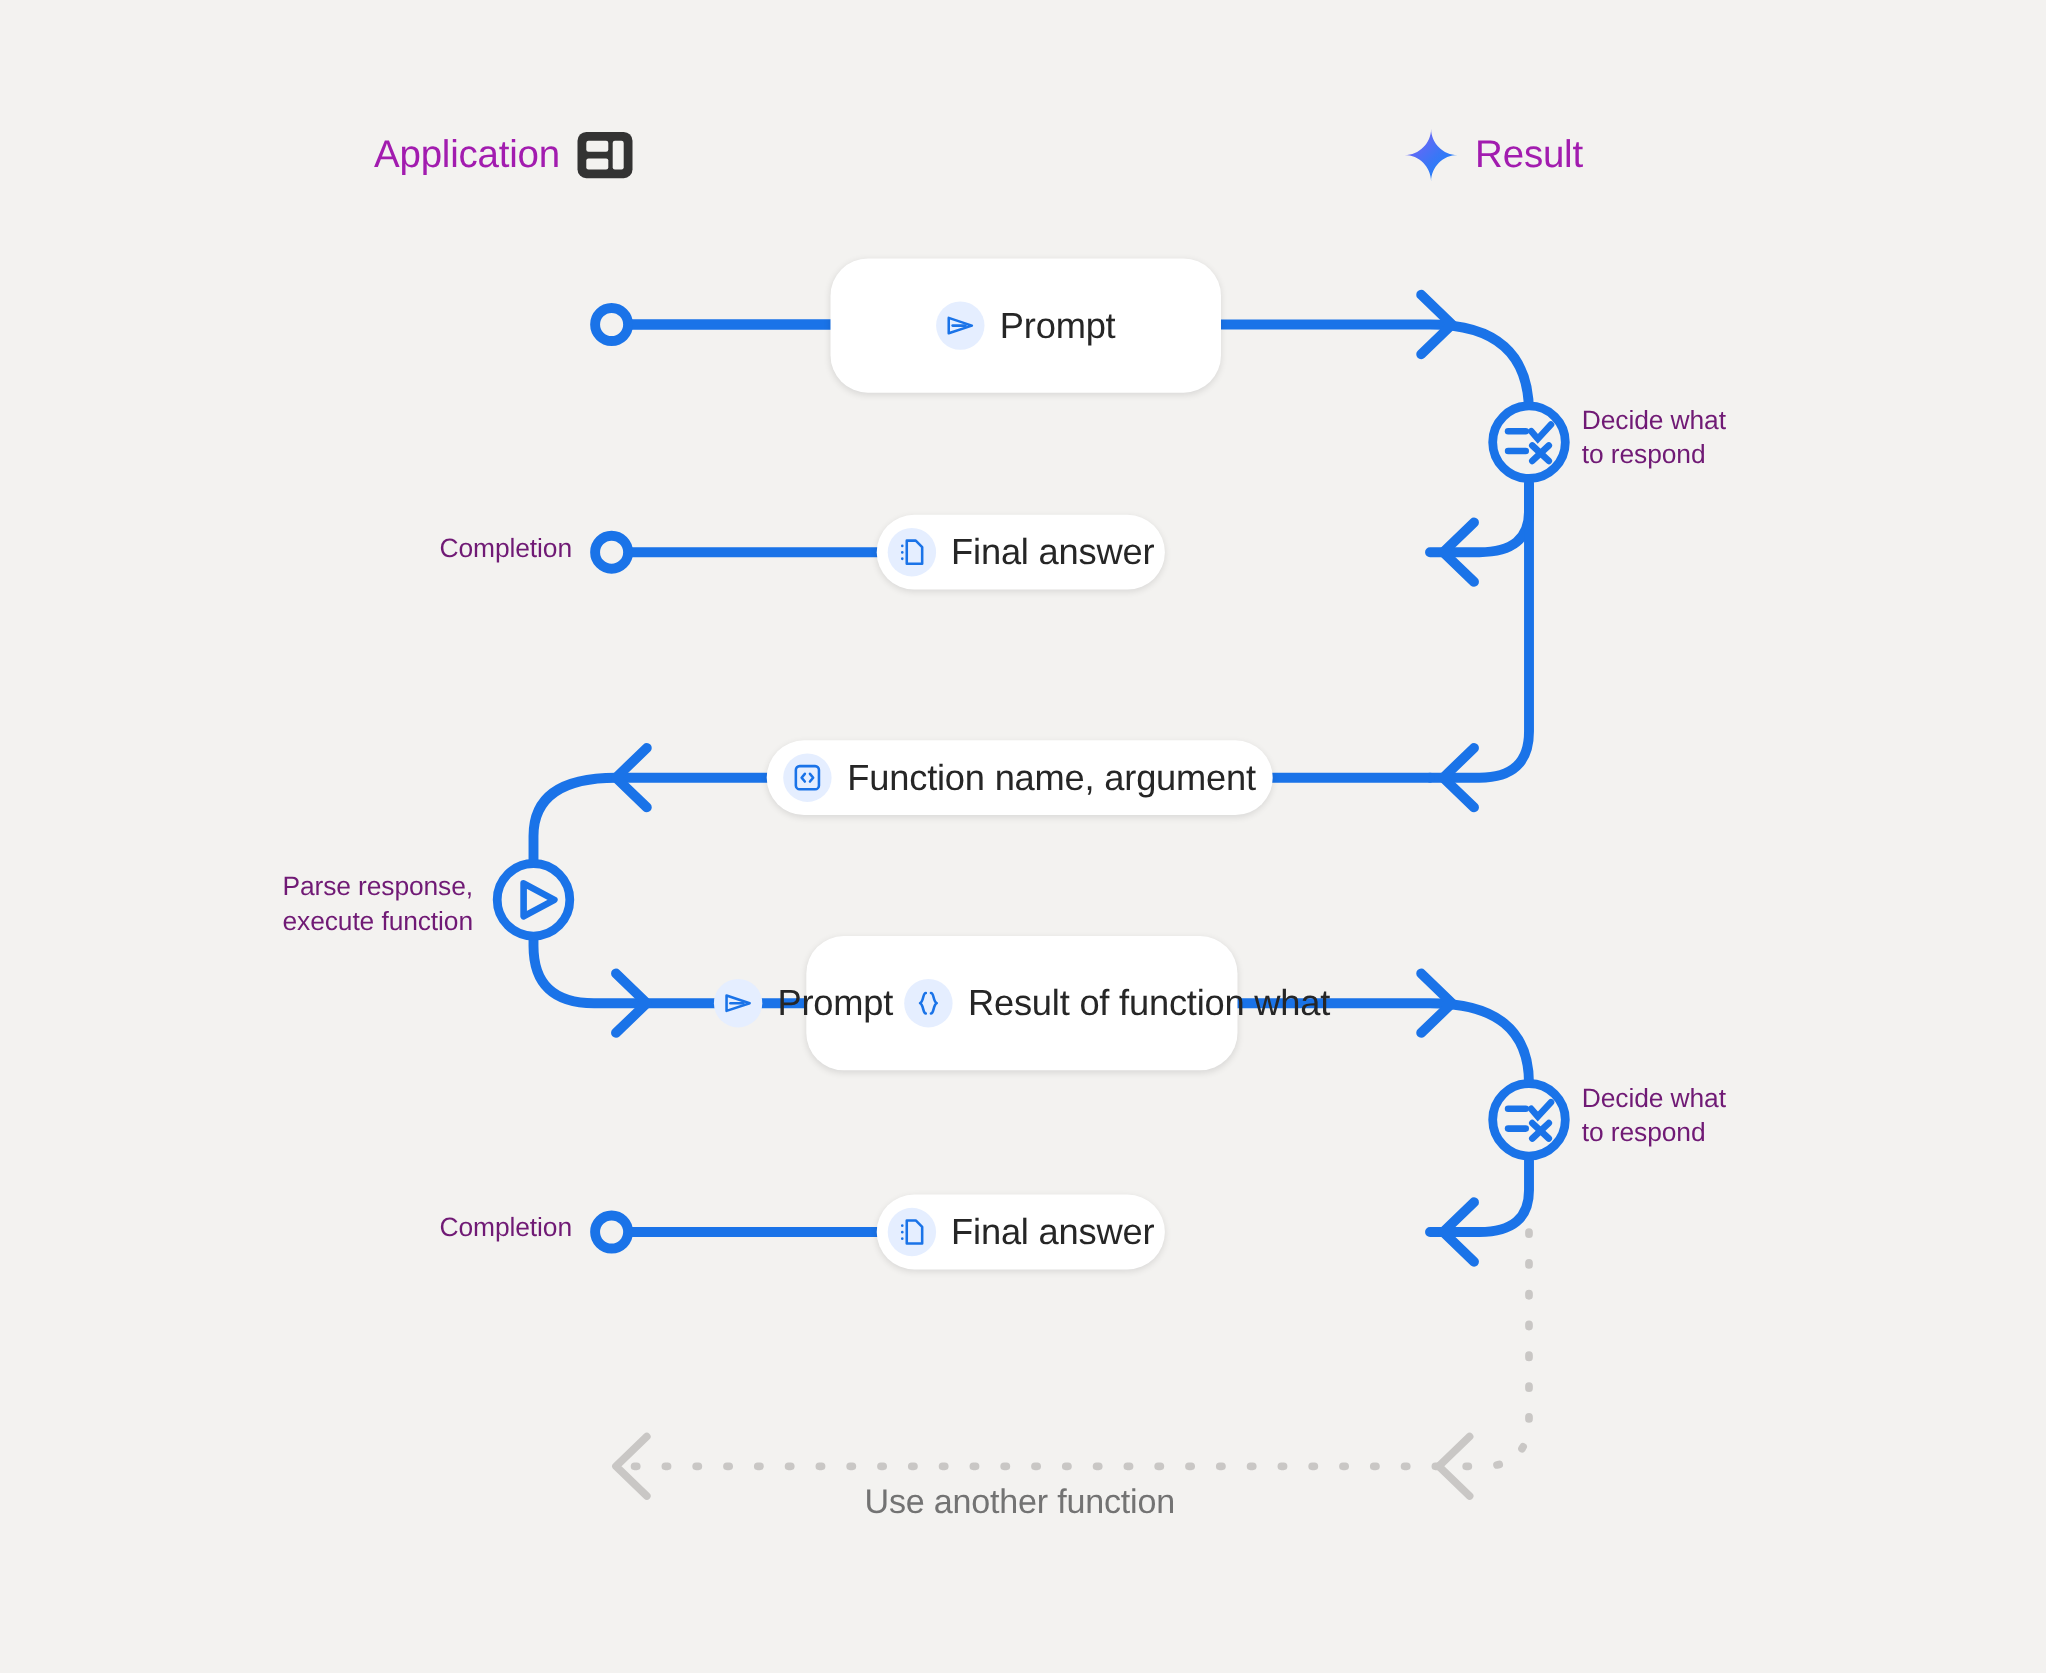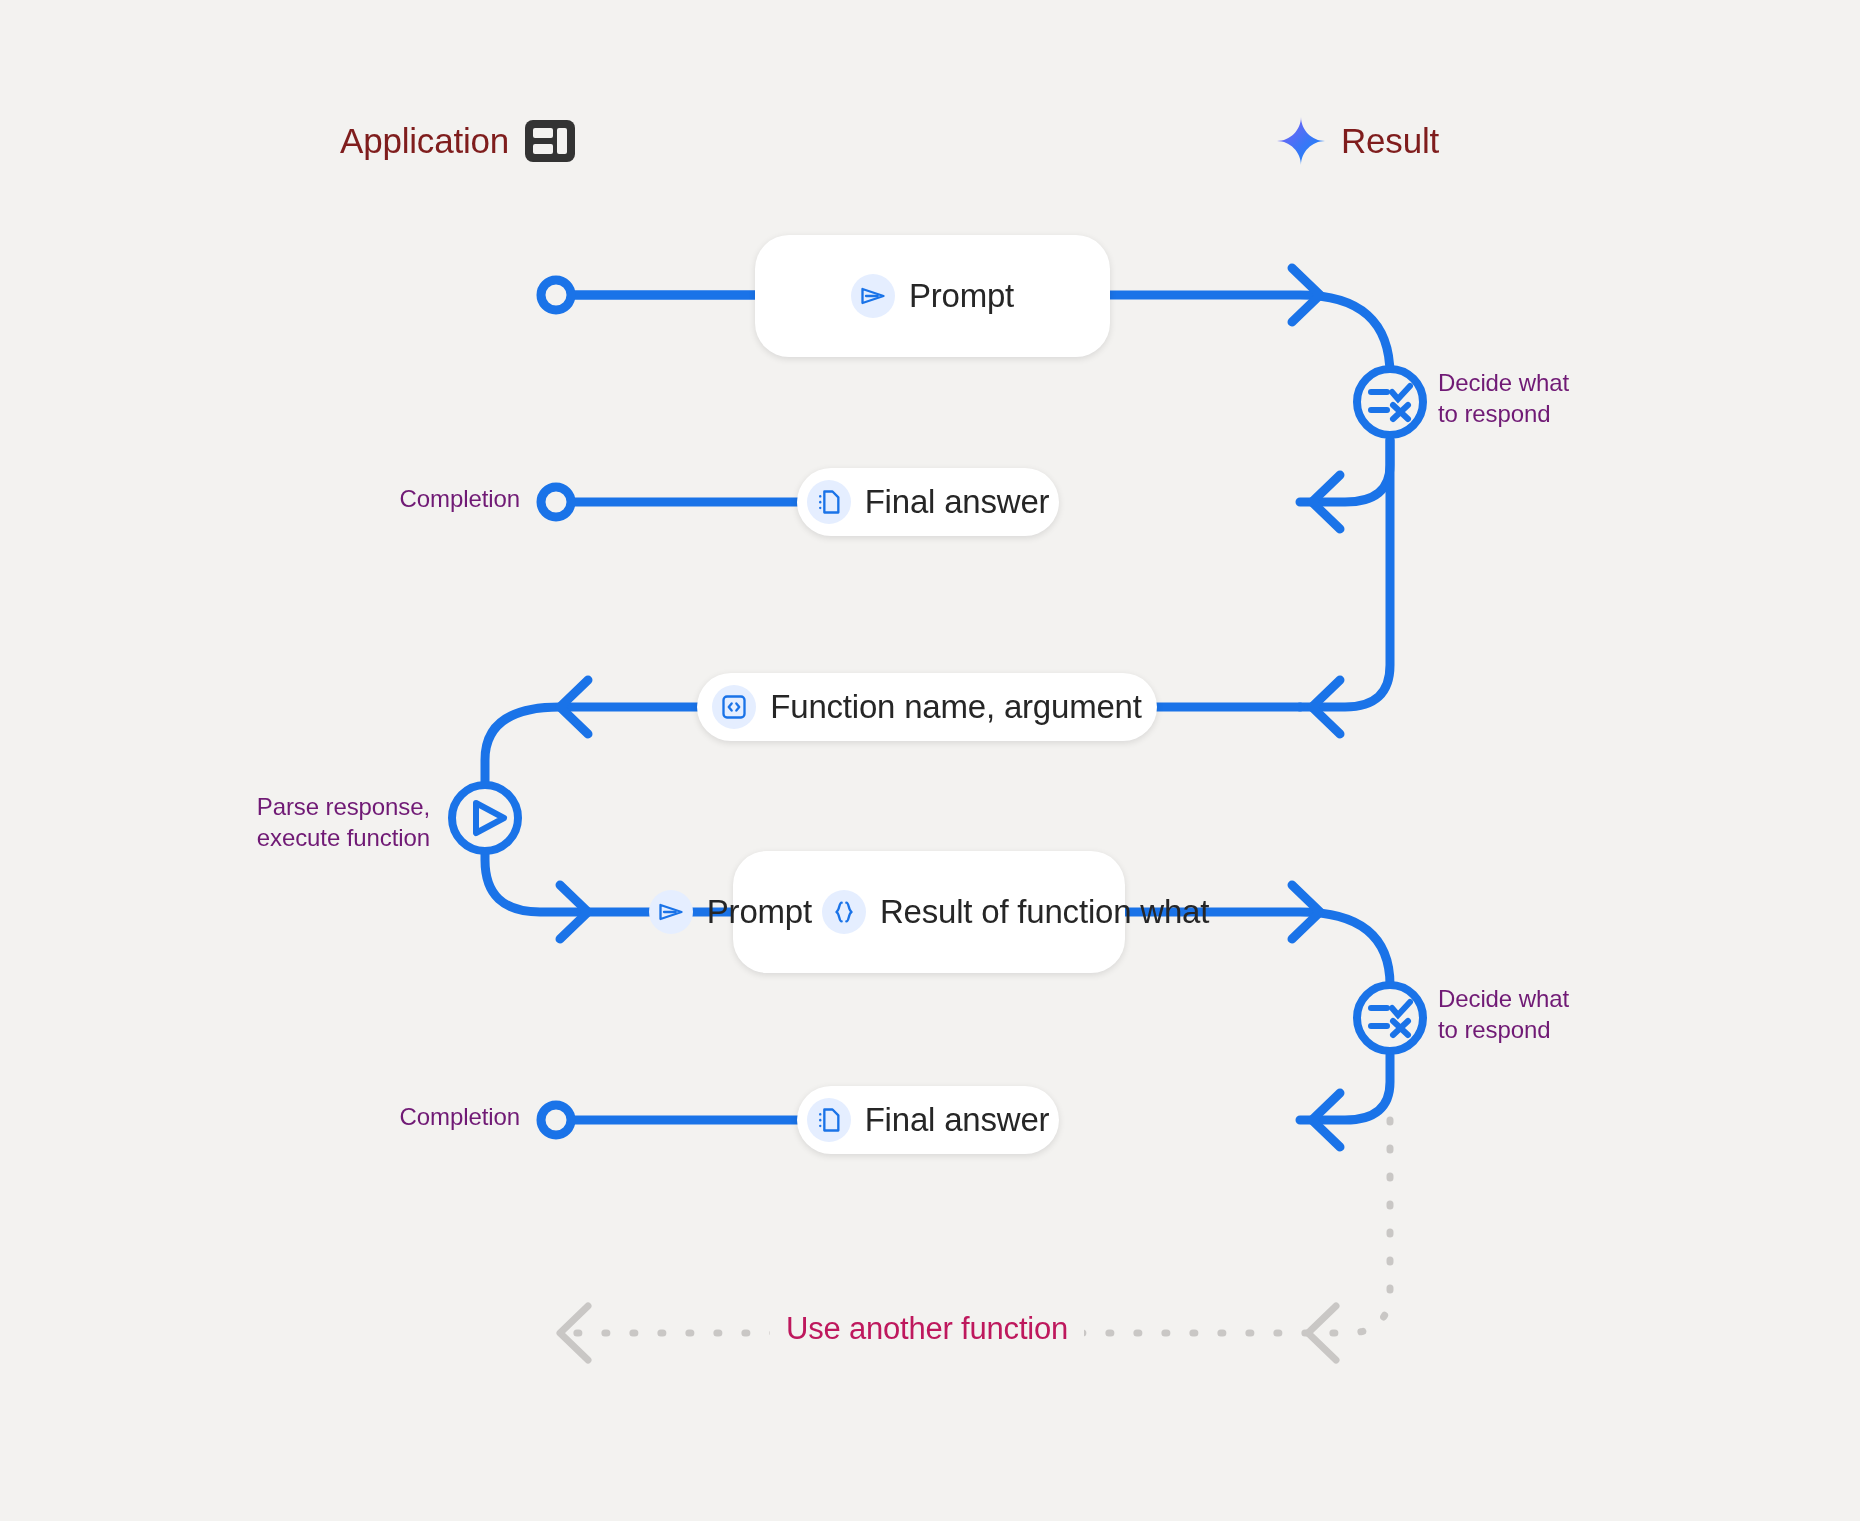--- a/index.html
+++ b/index.html
@@ -29,21 +29,21 @@
   .actor {
     position: absolute;
     display: flex;
     align-items: center;
     gap: 16px;
     font-size: 35px;
     color: #262626;
     letter-spacing: -0.2px;
     white-space: nowrap;
   }
-  .actor-label { color: #7f1d1d; }
+  .actor-label { color: #a21caf; }
   .app-icon {
     width: 50px; height: 42px;
     background: #333333;
     border-radius: 8px;
     display: inline-block;
     position: relative;
   }
   .app-icon::before {
     content: "";
     position: absolute;
@@ -105,25 +105,26 @@
     font-weight: normal;
     line-height: 1.28;
     white-space: pre-line;
     letter-spacing: -0.1px;
   }
   .caption.right { text-align: left; }
   .caption.left  { text-align: right; }
   .loop-label {
     position: absolute;
     font-size: 31px;
-    color: #be185d;
+    color: #737373;
     background: #f3f2f0;
     padding: 0 16px;
     letter-spacing: -0.2px;
     white-space: nowrap;
+    margin-top: 36px;
   }
 </style>
 </head>
 <body>
 
 <div id="stage">
 
   <svg class="wires" viewBox="0 0 1860 1521">
     <defs>
       <linearGradient id="lifefade" x1="0" y1="0" x2="0" y2="1">

